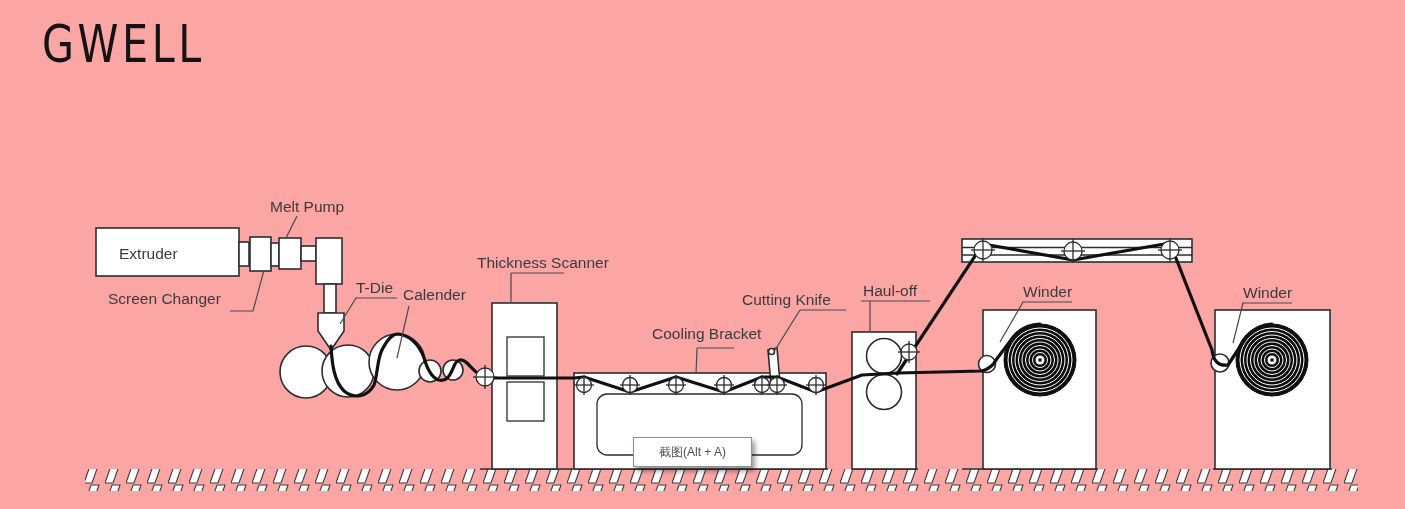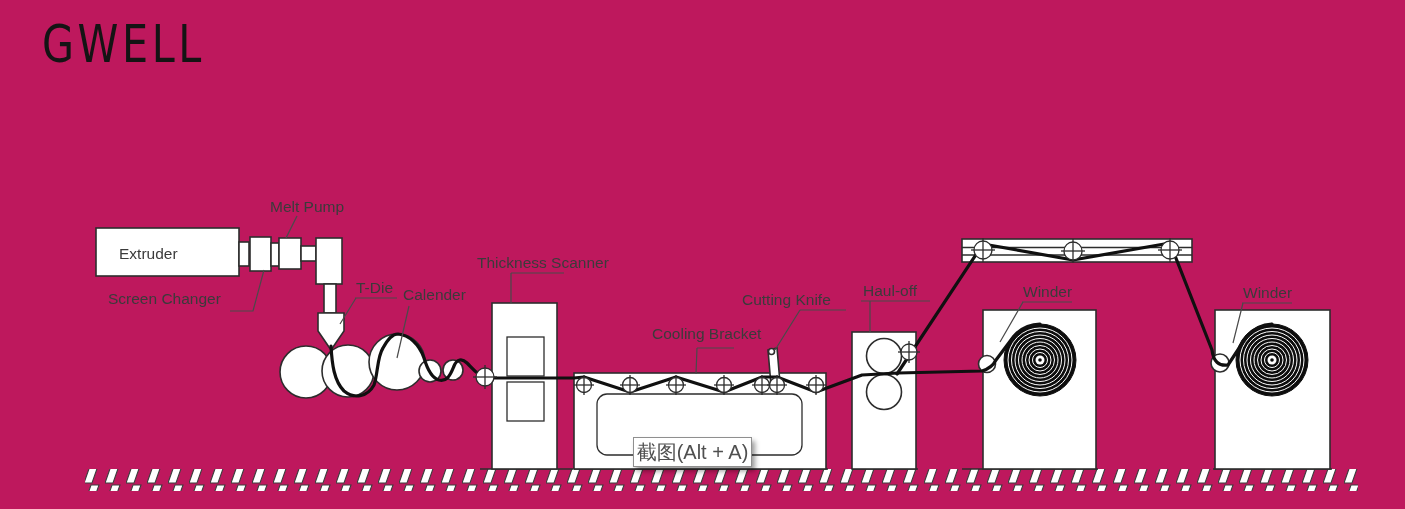--- a/index.html
+++ b/index.html
@@ -1,26 +1,26 @@
 <!DOCTYPE html>
 <html><head>
 <meta charset="utf-8">
 <style>
   html,body{margin:0;padding:0;background:#ffffff;}
-  .canvas{position:relative;width:1405px;height:509px;background:#be185d;overflow:hidden;
+  .canvas{position:relative;width:1405px;height:509px;background:#fca5a5;overflow:hidden;
           font-family:"Liberation Sans","DejaVu Sans",sans-serif;}
   .logo{position:absolute;left:42px;top:14px;font-family:"DejaVu Sans",sans-serif;
         font-size:47px;font-weight:500;letter-spacing:4px;color:#141414;
         transform:scaleX(.88) scaleY(1.08);transform-origin:left top;white-space:nowrap;}
   .diagram-svg{position:absolute;left:0;top:0;}
   .tooltip{position:absolute;left:633px;top:437px;width:117px;height:28px;
            background:#ffffff;border:1px solid #8f8f8f;
            box-shadow:3px 4px 5px rgba(0,0,0,.40);
            display:flex;align-items:center;justify-content:center;
-           font-size:20px;color:#4f4f4f;white-space:nowrap;}
+           font-size:12px;color:#4f4f4f;white-space:nowrap;}
   svg text{font-family:"Liberation Sans","DejaVu Sans",sans-serif;fill:#3b3b3b;font-size:15.5px;}
   svg .mach{fill:#ffffff;stroke:#2d2d2d;stroke-width:1.6;}
   svg .thin{fill:none;stroke:#2d2d2d;stroke-width:1.3;}
   svg .film{fill:none;stroke:#101010;stroke-width:3.2;stroke-linejoin:round;stroke-linecap:round;}
   svg .leader{fill:none;stroke:#4a4a4a;stroke-width:1.2;}
 </style>
 </head>
 <body>
 
 <div class="canvas">

